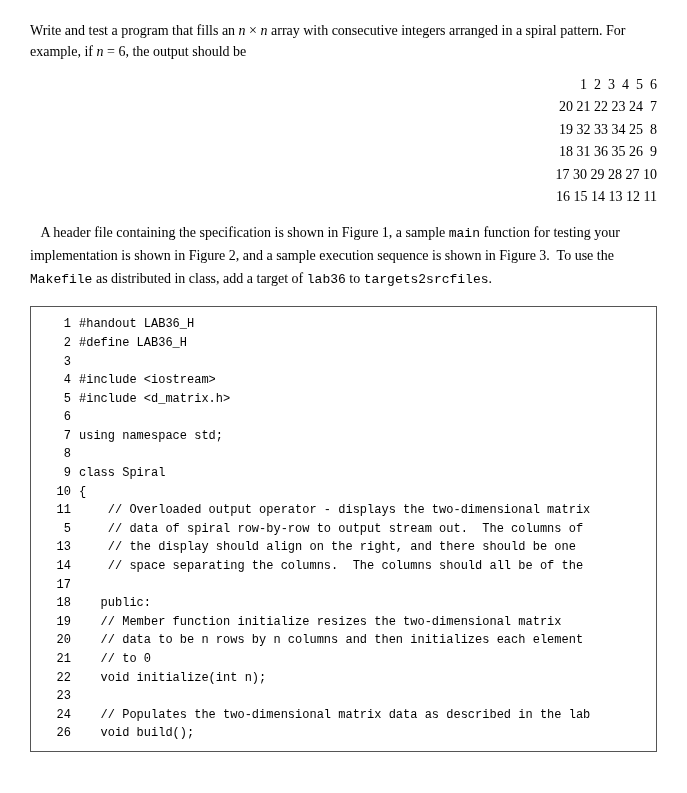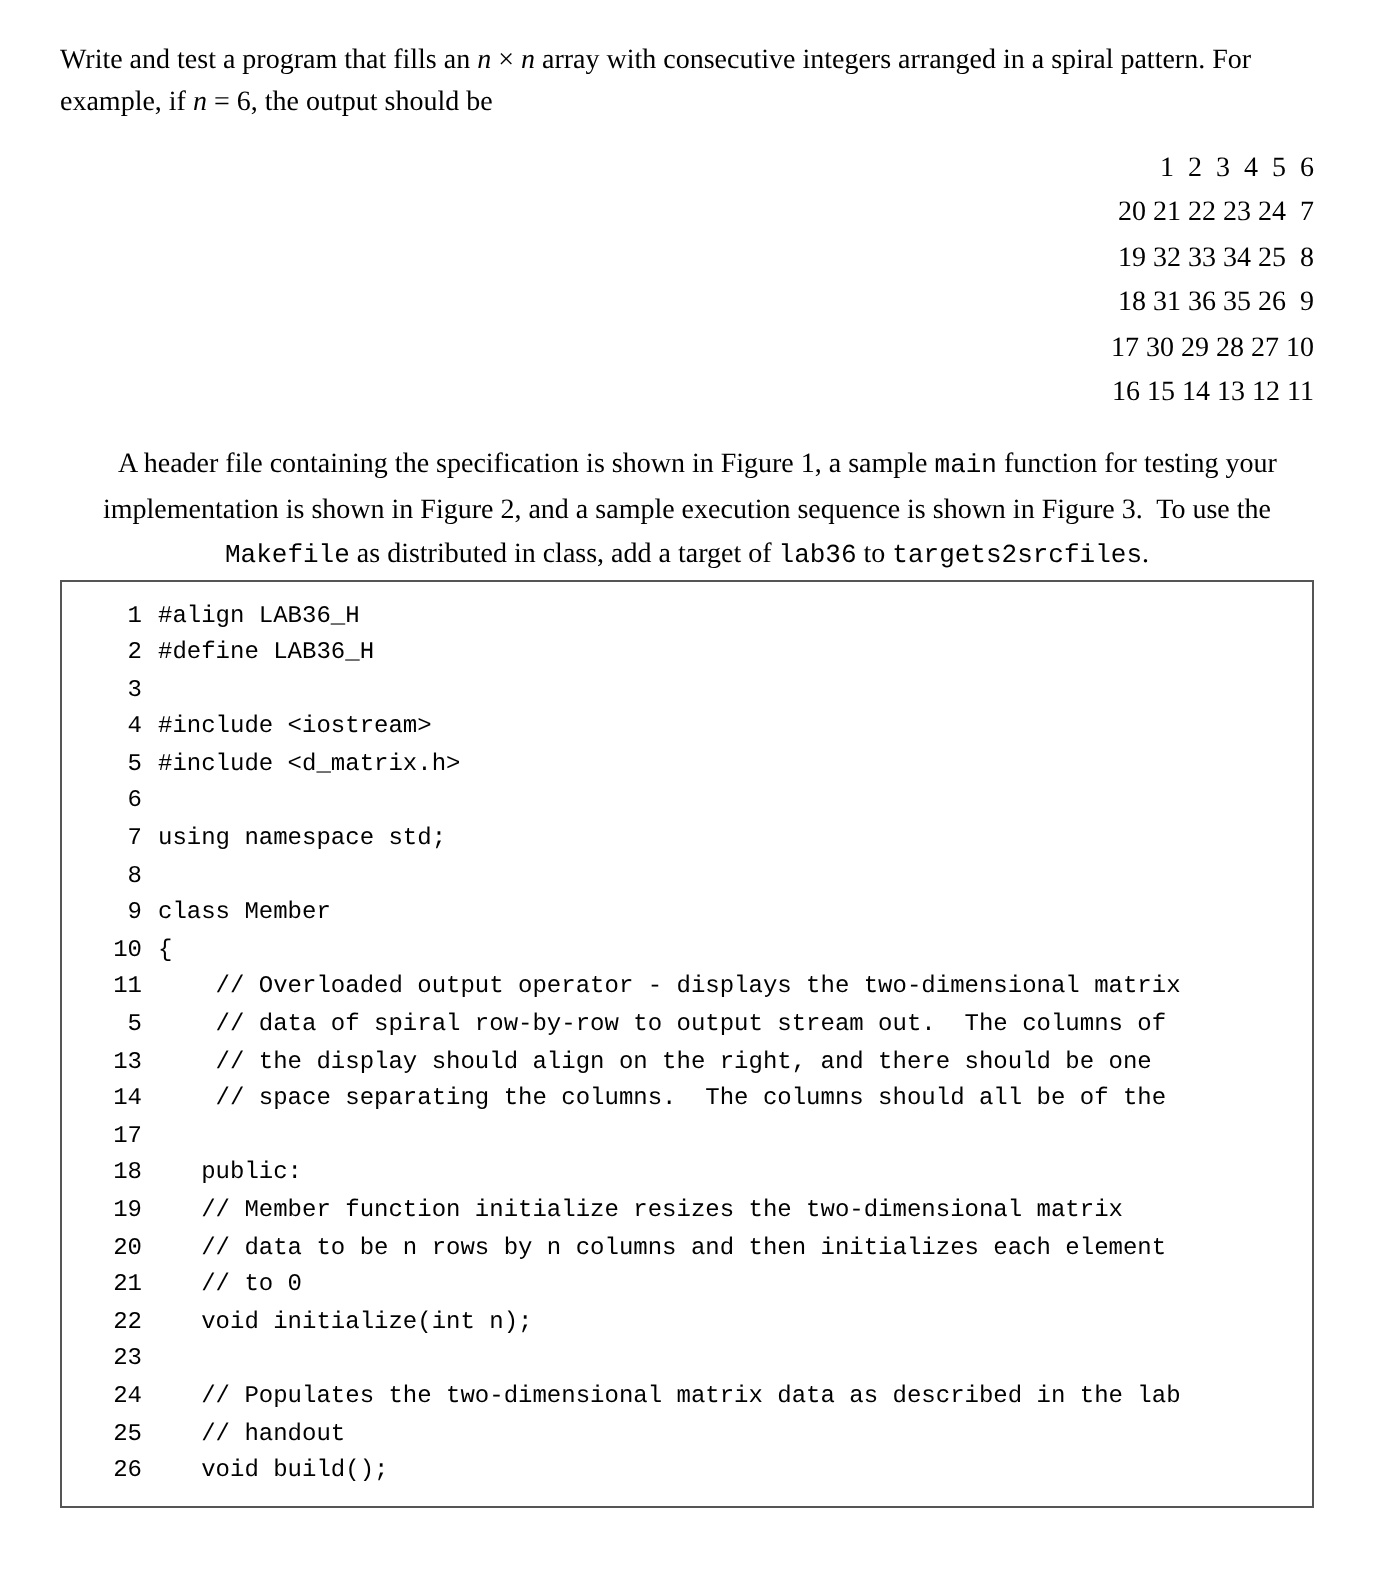--- a/index.html
+++ b/index.html
@@ -31,21 +31,21 @@
     }
 
     .spiral-grid .grid-row {
       display: block;
       white-space: pre;
       text-align: right;
     }
 
     .description-text {
       line-height: 1.6;
-      text-align: center;
+      margin-bottom: 16px;
     }
 
     code.inline {
       font-family: "Courier New", Courier, monospace;
       font-size: 13px;
     }
 
     .code-box {
       border: 1px solid #555;
       padding: 8px 12px;
@@ -98,21 +98,21 @@
 
 <p class="description-text">
   &nbsp;&nbsp;&nbsp;A header file containing the specification is shown in Figure 1, a sample <code class="inline">main</code> function for testing your
   implementation is shown in Figure 2, and a sample execution sequence is shown in Figure 3.&nbsp; To use the
   <code class="inline">Makefile</code> as distributed in class, add a target of <code class="inline">lab36</code> to <code class="inline">targets2srcfiles</code>.
 </p>
 
 <div class="code-box">
   <div class="code-line">
     <span class="line-num">1</span>
-    <span class="line-content">#align LAB36_H</span>
+    <span class="line-content">#handout LAB36_H</span>
   </div>
   <div class="code-line">
     <span class="line-num">2</span>
     <span class="line-content">#define LAB36_H</span>
   </div>
   <div class="code-line empty-line">
     <span class="line-num">3</span>
     <span class="line-content"></span>
   </div>
   <div class="code-line">
@@ -130,21 +130,21 @@
   <div class="code-line">
     <span class="line-num">7</span>
     <span class="line-content">using namespace std;</span>
   </div>
   <div class="code-line empty-line">
     <span class="line-num">8</span>
     <span class="line-content"></span>
   </div>
   <div class="code-line">
     <span class="line-num">9</span>
-    <span class="line-content">class Member</span>
+    <span class="line-content">class Spiral</span>
   </div>
   <div class="code-line">
     <span class="line-num">10</span>
     <span class="line-content">{</span>
   </div>
   <div class="code-line">
     <span class="line-num">11</span>
     <span class="line-content">    // Overloaded output operator - displays the two-dimensional matrix</span>
   </div>
   <div class="code-line">
@@ -185,21 +185,17 @@
   </div>
   <div class="code-line empty-line">
     <span class="line-num">23</span>
     <span class="line-content"></span>
   </div>
   <div class="code-line">
     <span class="line-num">24</span>
     <span class="line-content">   // Populates the two-dimensional matrix data as described in the lab</span>
   </div>
   <div class="code-line">
-    <span class="line-num">25</span>
-    <span class="line-content">   // handout</span>
-  </div>
-  <div class="code-line">
     <span class="line-num">26</span>
     <span class="line-content">   void build();</span>
   </div>
 
 </div>
 
 </body></html>

